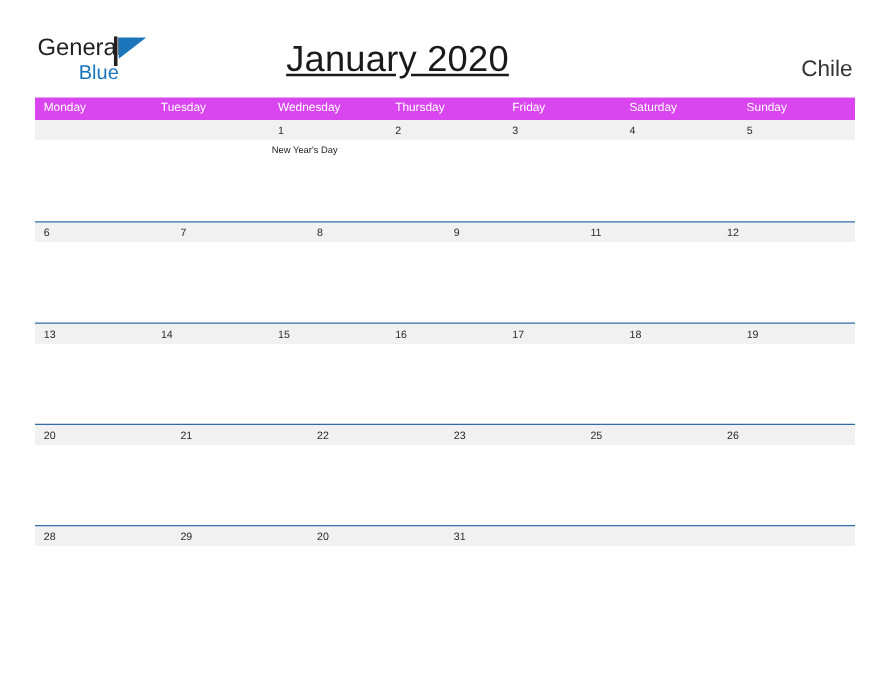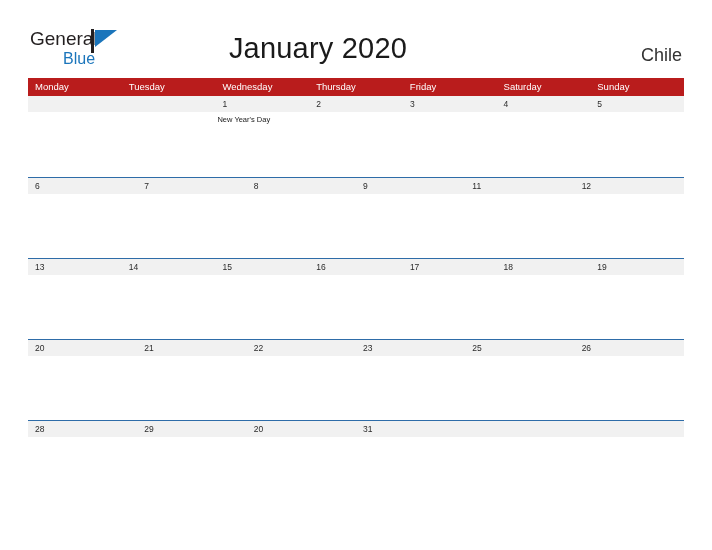--- a/index.html
+++ b/index.html
@@ -64,20 +64,21 @@
   .title {
     position: absolute;
     left: 0;
     top: 32px;
     width: 636px;
     text-align: center;
     font-size: 29px;
     color: #1a1a1a;
     font-weight: normal;
     letter-spacing: 0.2px;
+    text-decoration: underline;
   }
   .country {
     position: absolute;
     right: 30px;
     top: 45px;
     font-size: 18px;
     color: #333333;
     text-align: right;
   }
 
@@ -85,21 +86,21 @@
   .calendar {
     position: absolute;
     left: 28px;
     top: 78px;
     width: 656px;
   }
   .dow-row {
     display: flex;
     width: 656px;
     height: 18px;
-    background: #b91c1c;
+    background: #d946ef;
     justify-content: flex-end;
   }
   .dow-cell {
     flex: 1 1 0;
     font-size: 9.5px;
     color: #ffffff;
     line-height: 18px;
     padding-left: 7px;
     box-sizing: border-box;
     white-space: nowrap;

